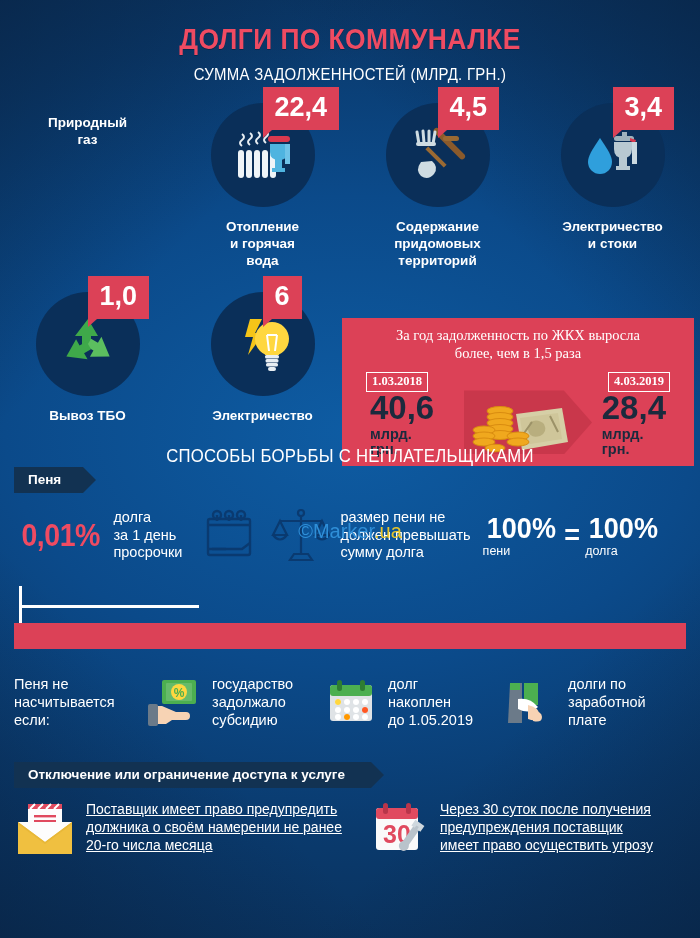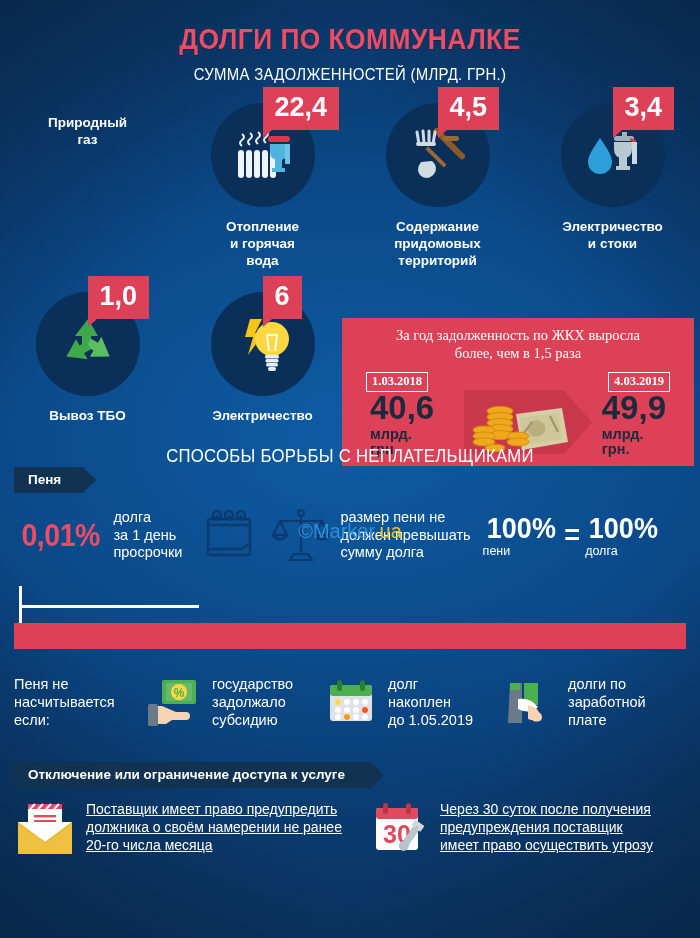--- a/index.html
+++ b/index.html
@@ -361,21 +361,21 @@
         </g>
       </svg>
       <div class="datebox left">1.03.2018</div>
       <div class="big-num left">
         <span>40,6</span>
         <span class="unit" style="white-space:pre-line;">млрд.
 грн.</span>
       </div>
       <div class="datebox right">4.03.2019</div>
       <div class="big-num right">
-        <span>49,9</span>
+        <span>28,4</span>
         <span class="unit" style="white-space:pre-line;">млрд.
 грн.</span>
       </div>
     </div>
   </div>
 
   <div class="section-head" style="margin-top:20px;">СПОСОБЫ БОРЬБЫ С НЕПЛАТЕЛЬЩИКАМИ</div>
 
   <div style="margin-top:0;">
     <div class="tag">Пеня</div>

